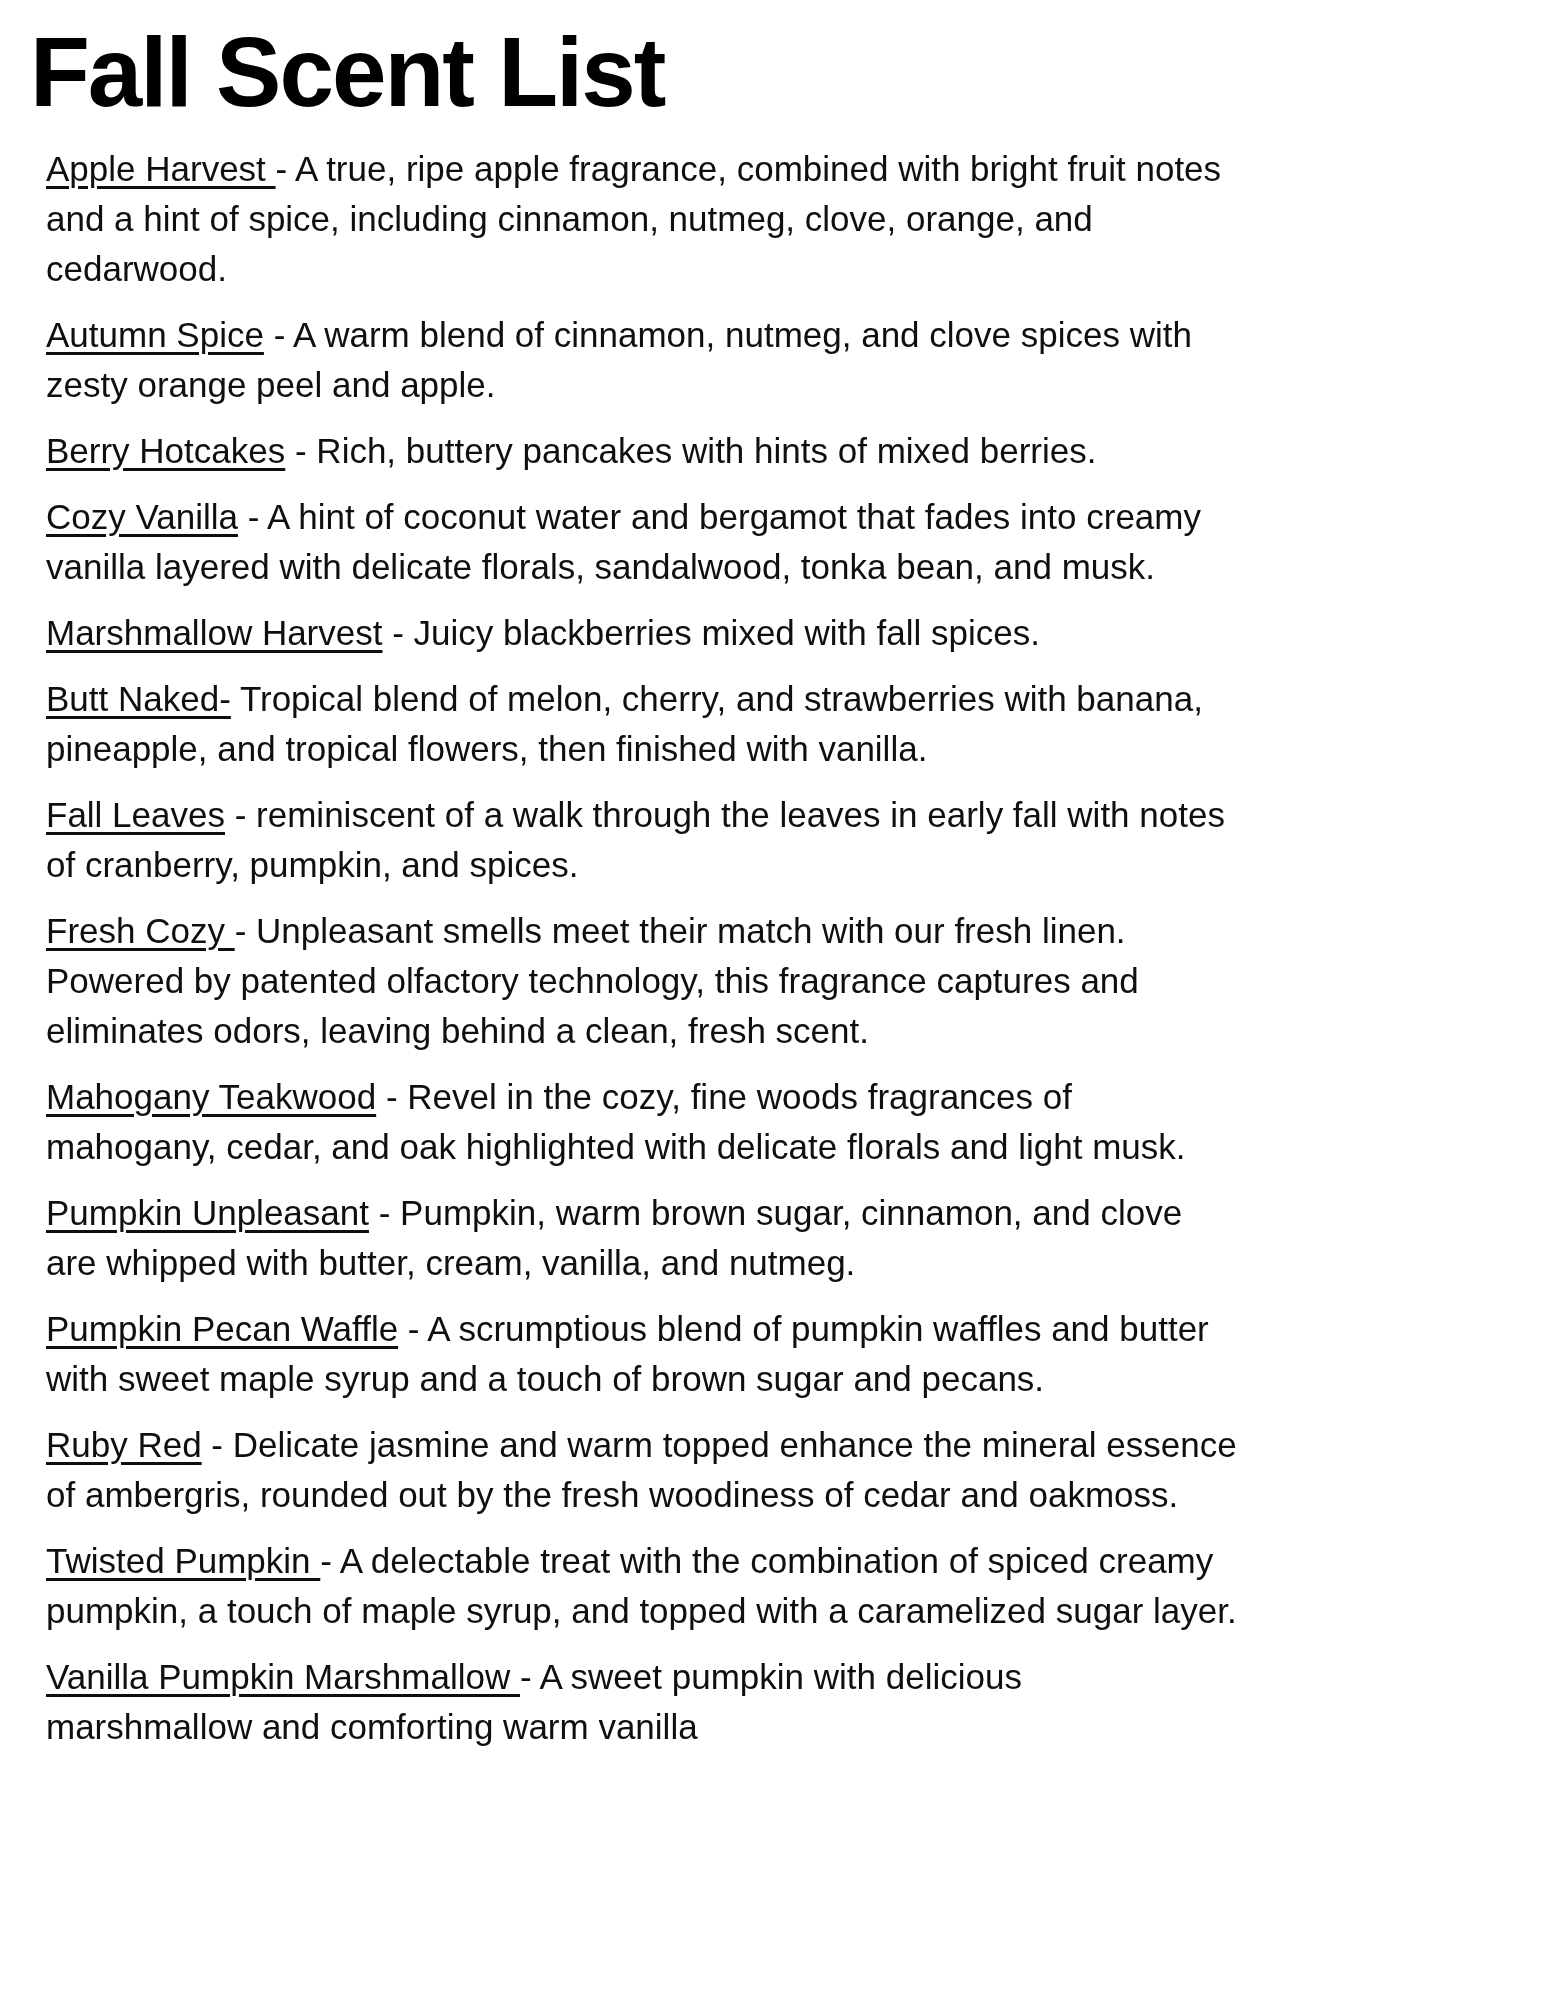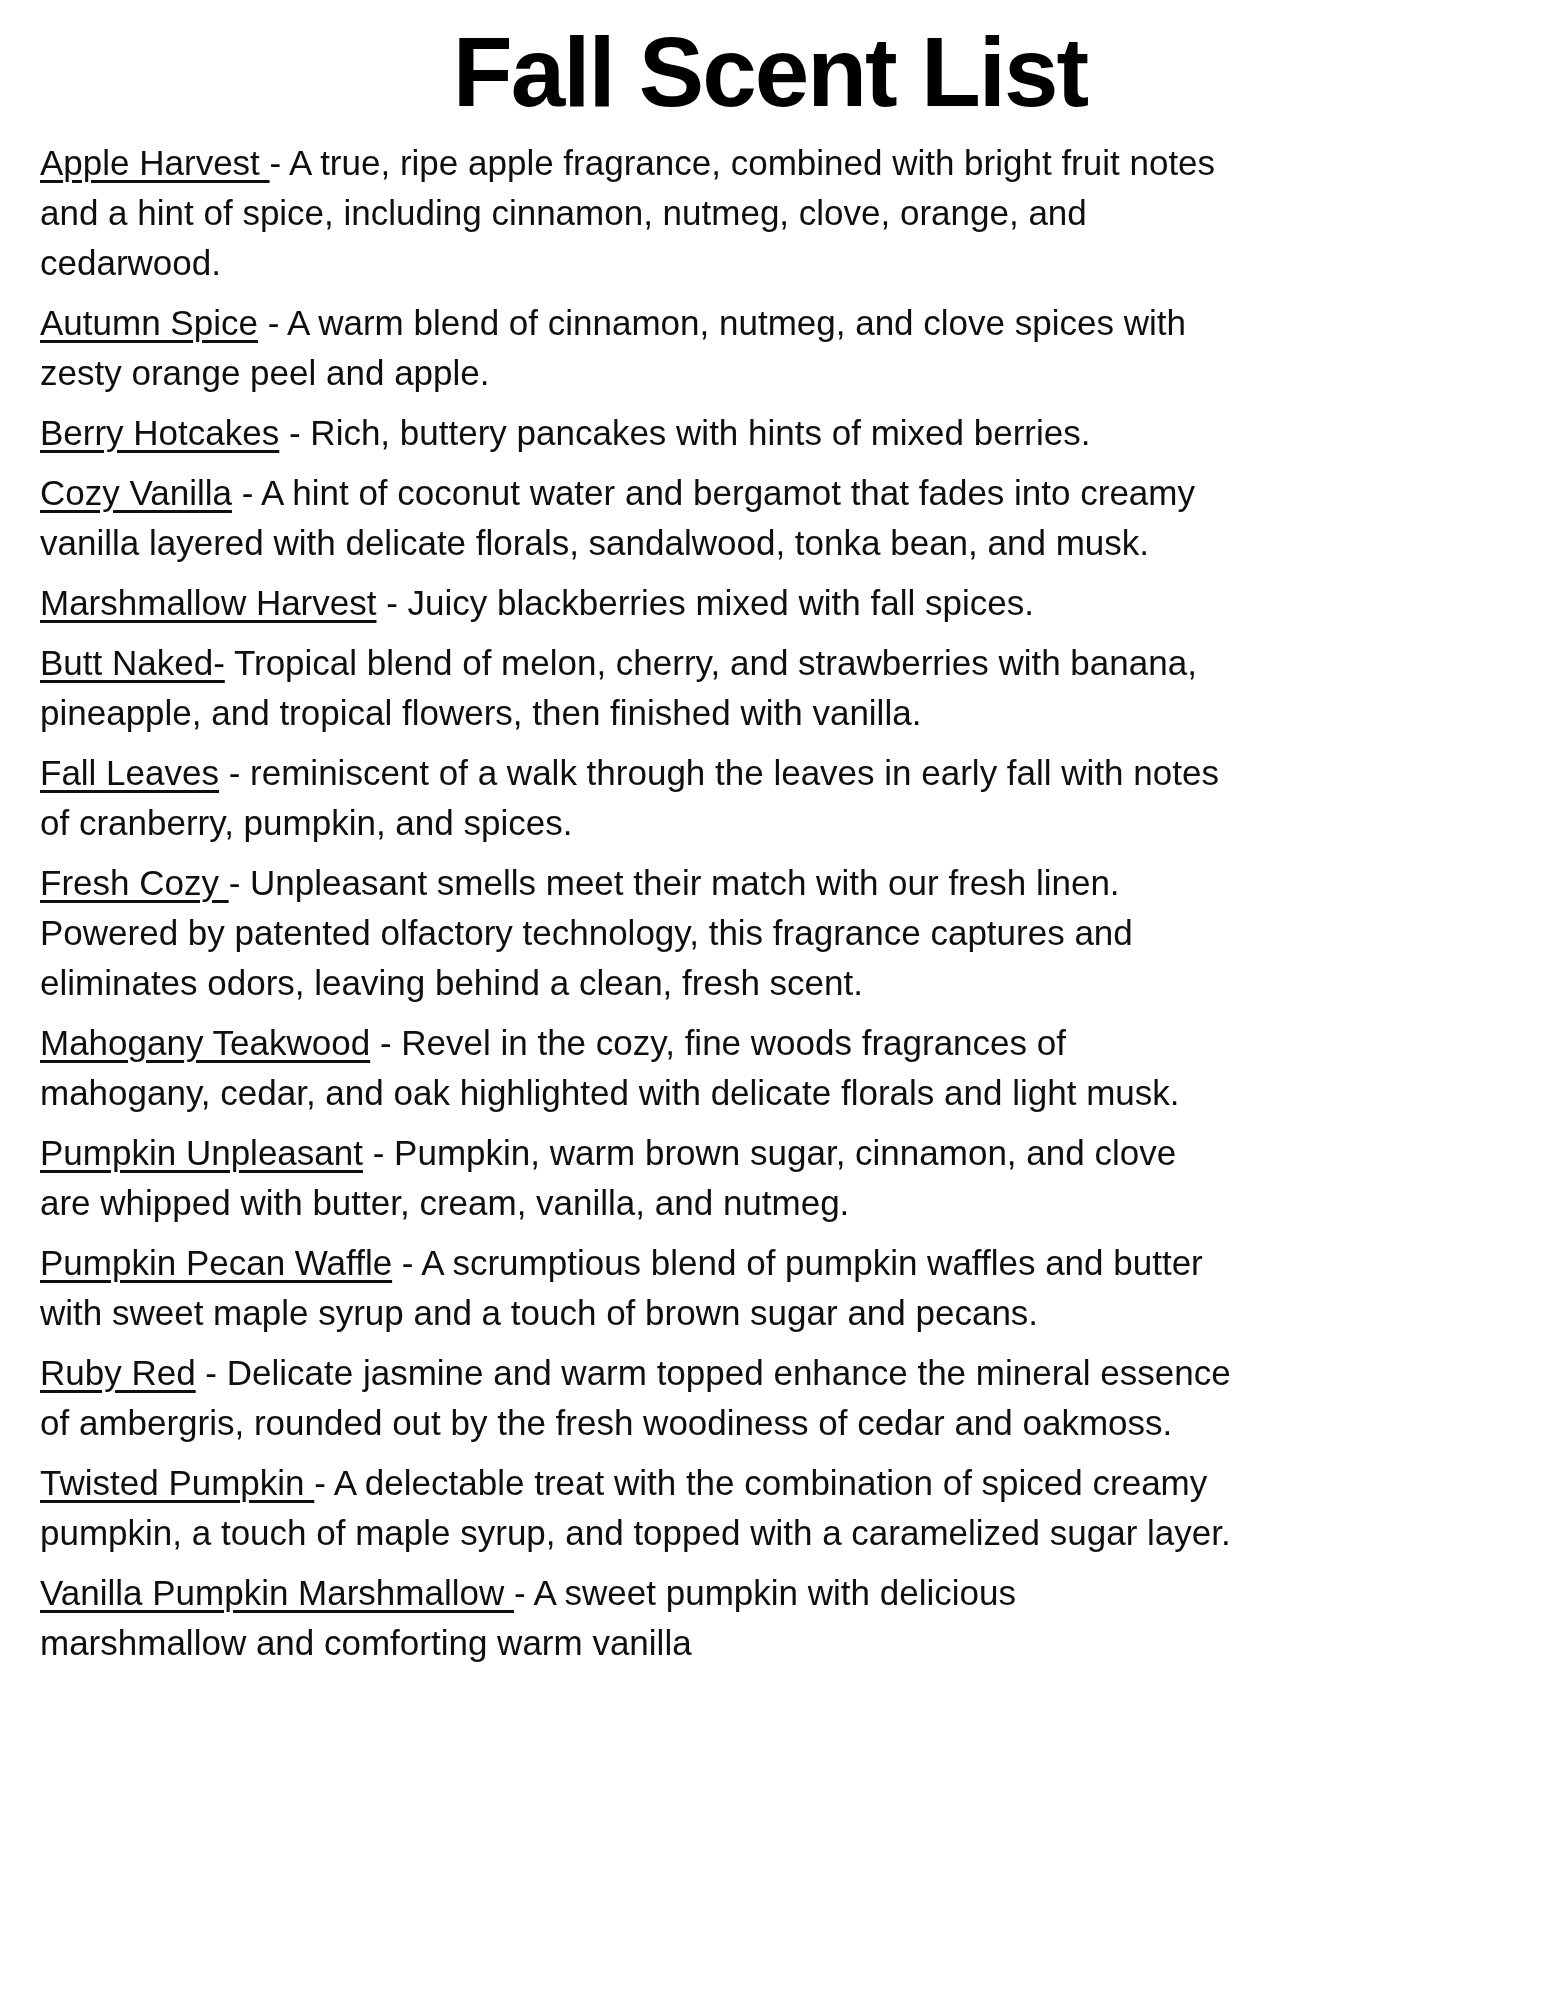--- a/index.html
+++ b/index.html
@@ -16,29 +16,29 @@
   }
   .page {
     box-sizing: border-box;
     width: 1545px;
     height: 2000px;
     padding: 10px 35px 0 30px;
     background: #ffffff;
   }
   h1.doc-title {
     margin: 8px 0 10px 0;
-    text-align: center;
+    text-align: left;
     font-size: 98px;
     line-height: 1.12;
     font-weight: 700;
     letter-spacing: -2px;
     color: #000000;
   }
   .scent-list p.entry {
-    margin: 10px;
+    margin: 16px;
     padding: 0;
     font-size: 35px;
     line-height: 50px;
     white-space: pre-line;
     color: #0f0f0f;
   }
   .scent-list p.entry .scent-name {
     text-decoration: underline;
     text-decoration-thickness: 3px;
     text-underline-offset: 5px;

